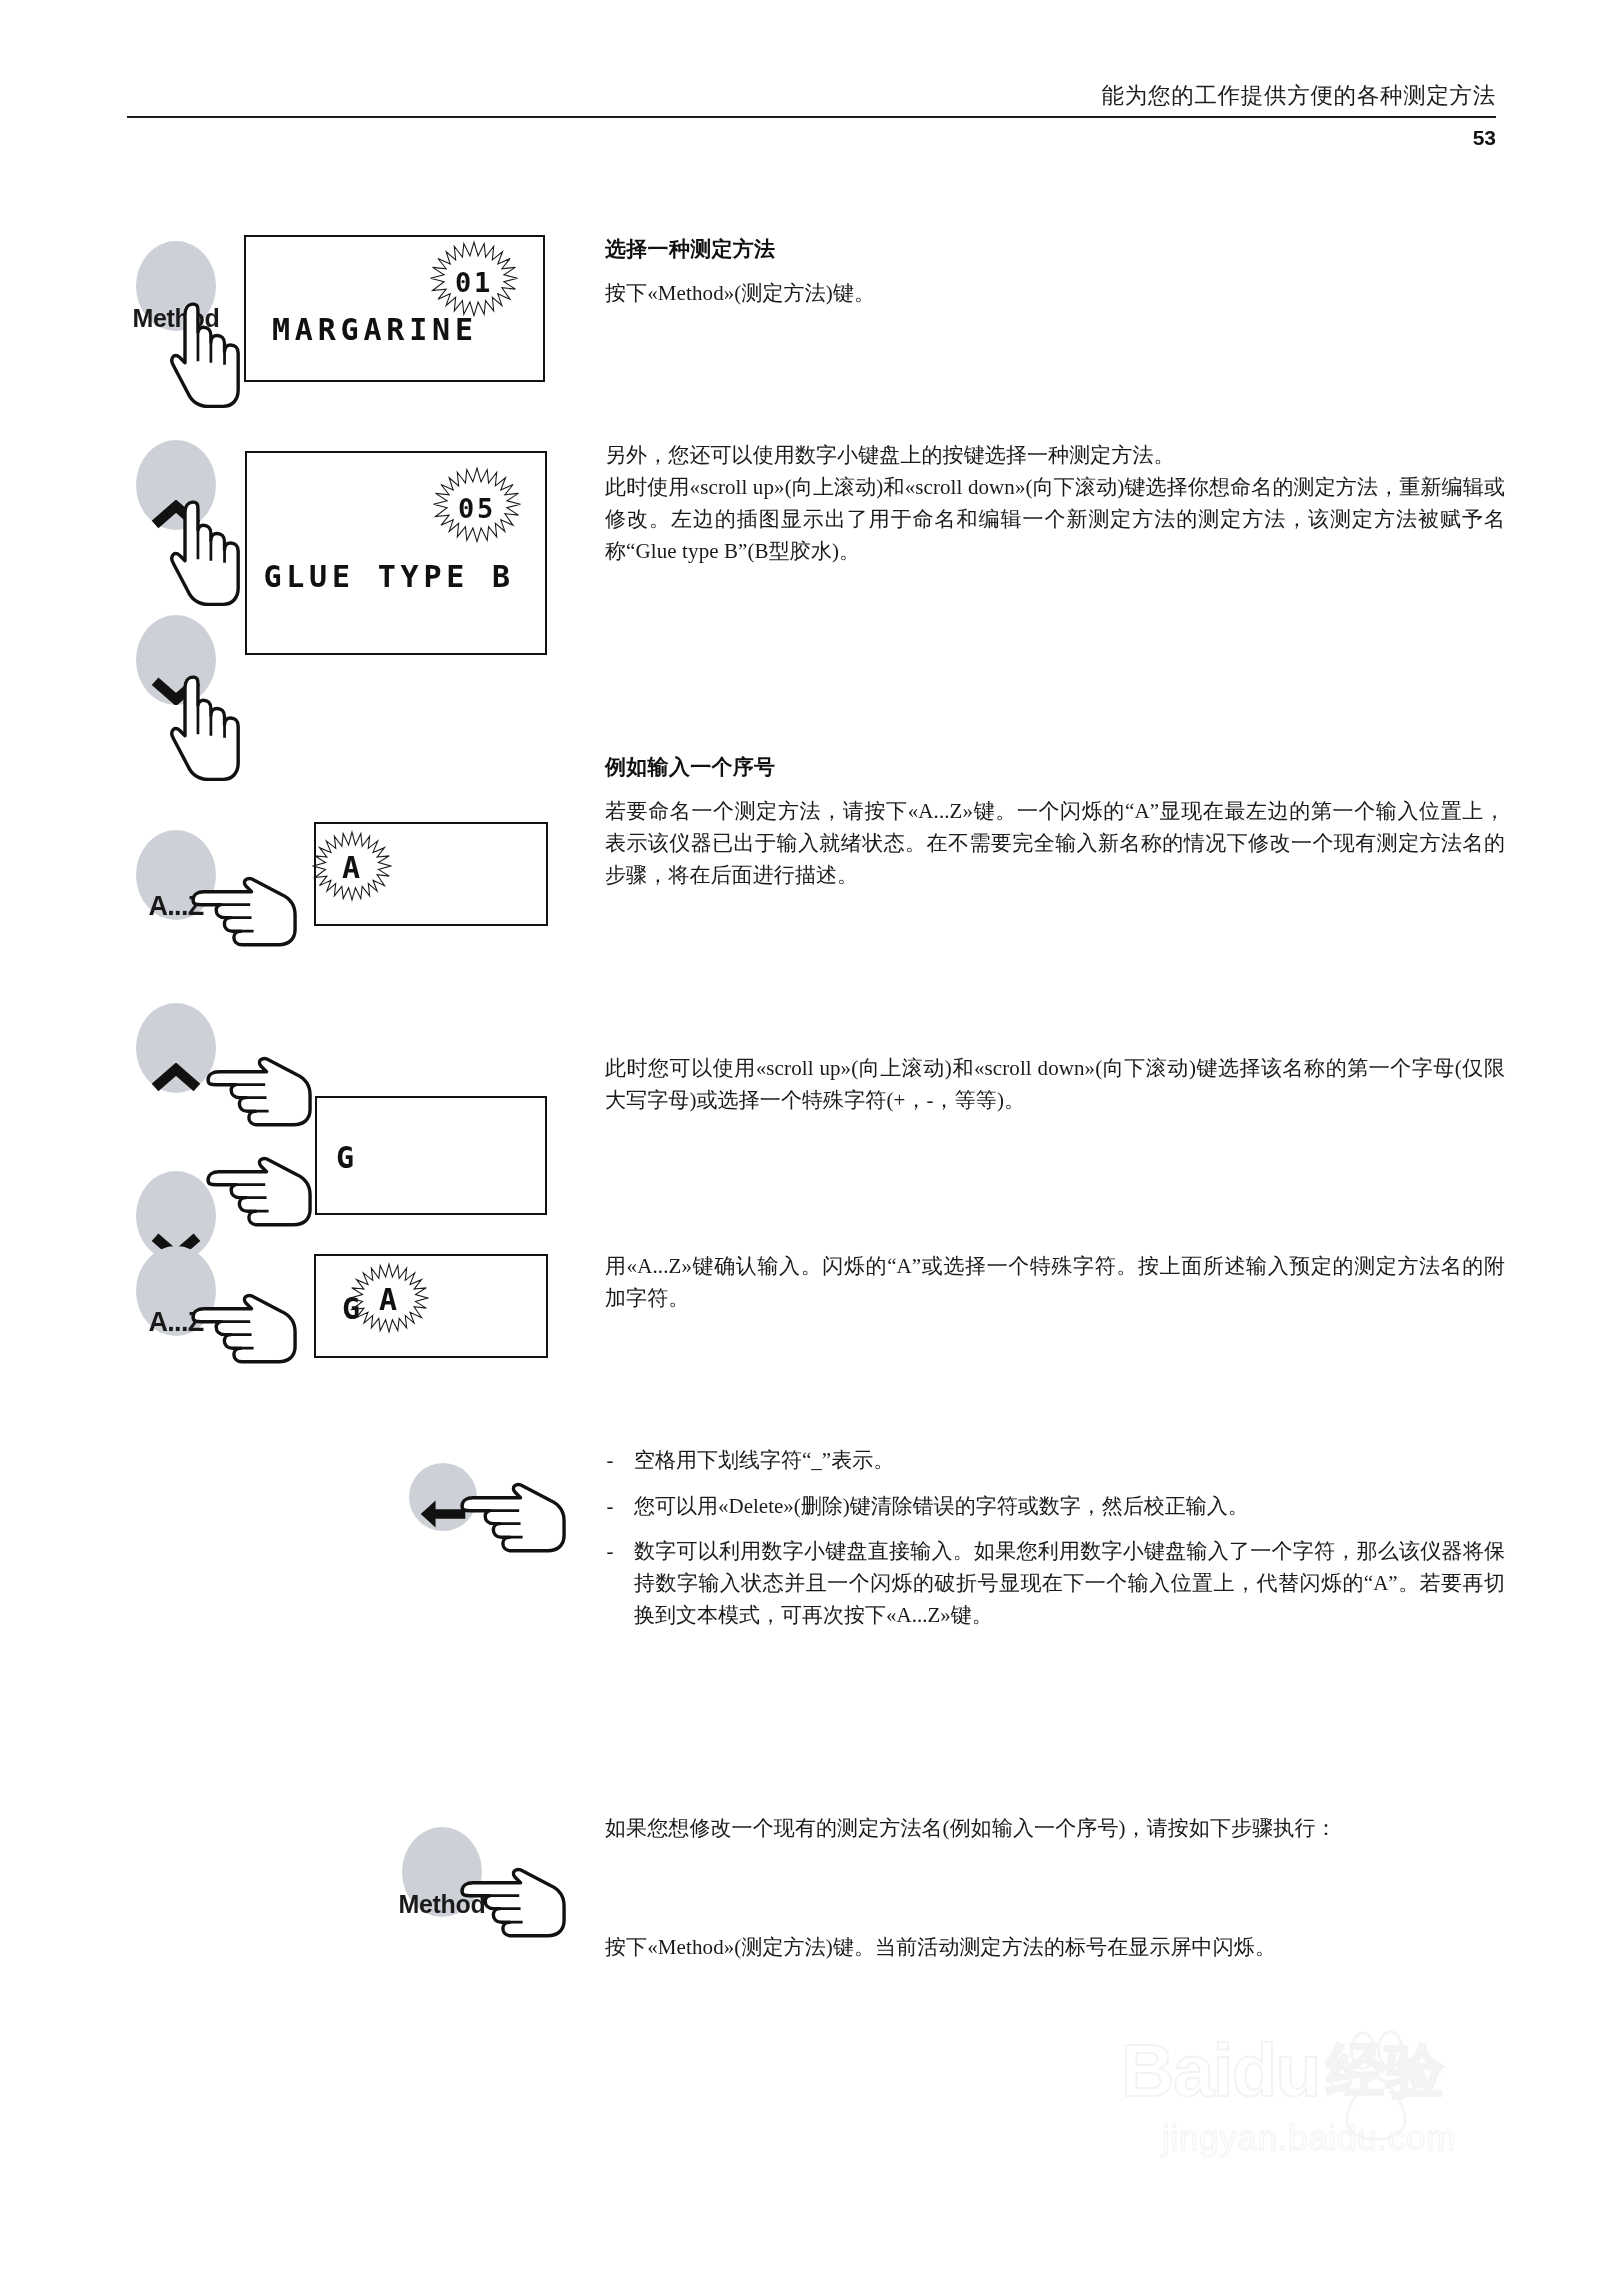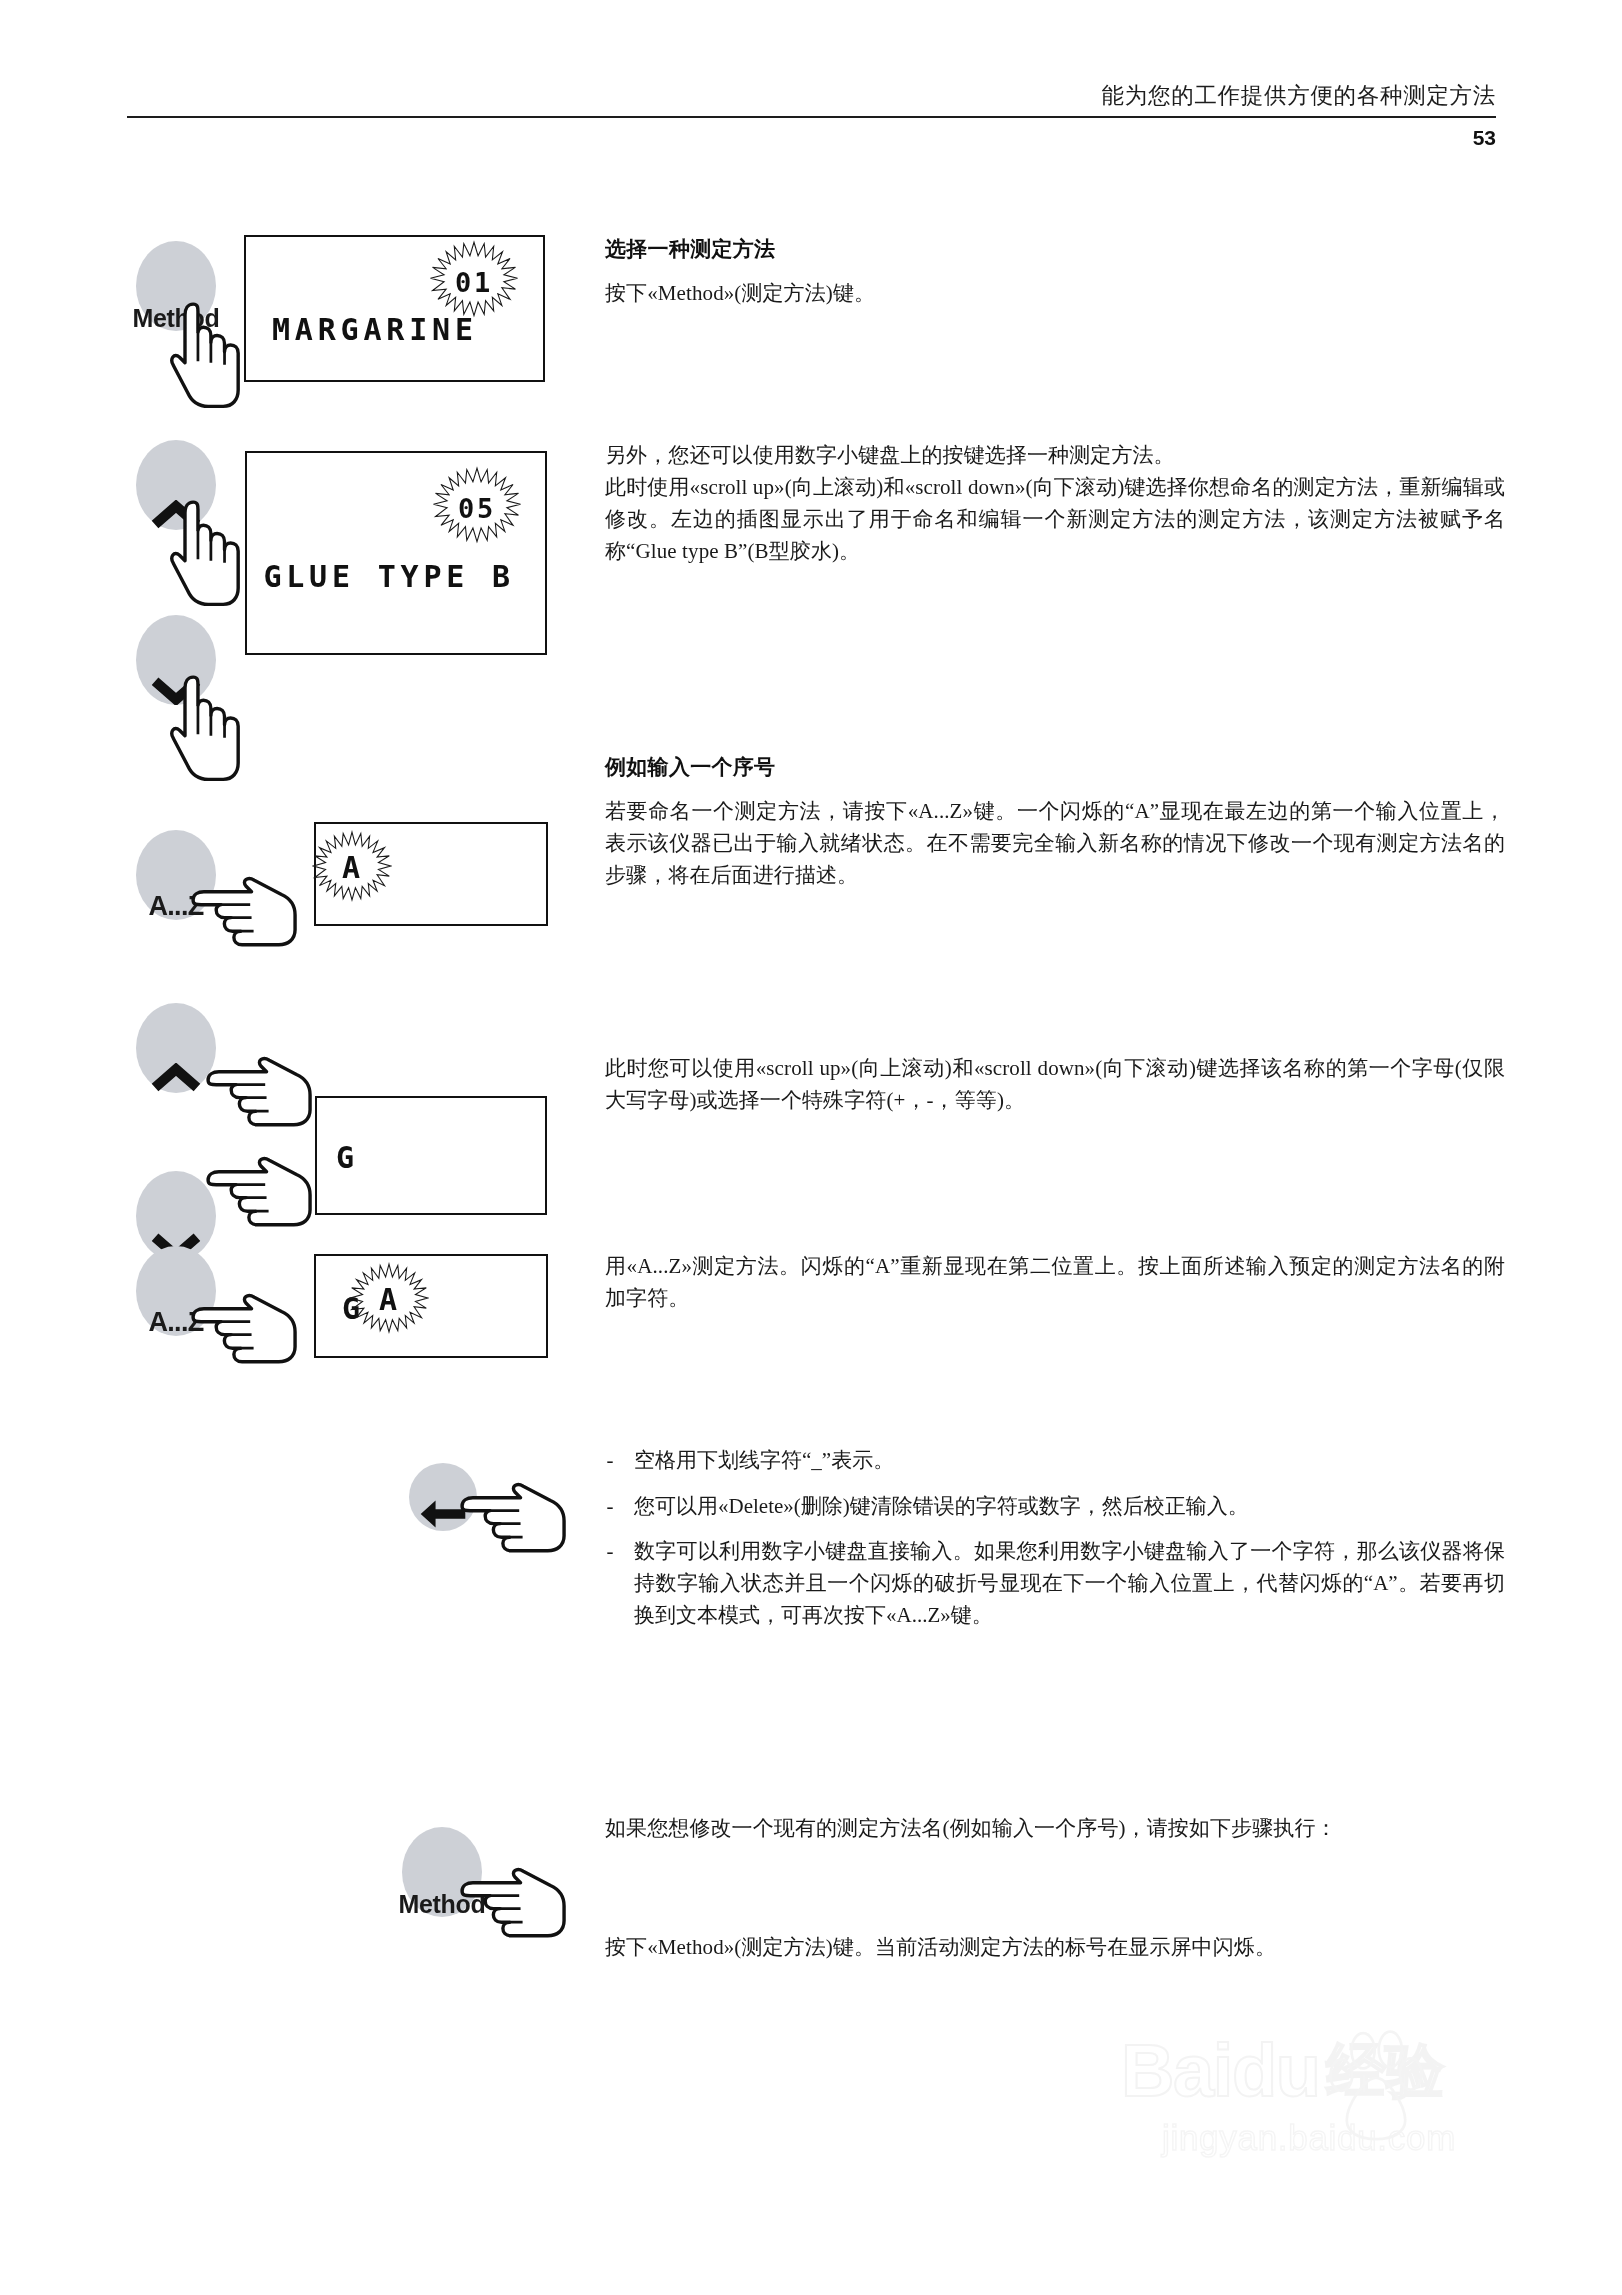--- a/index.html
+++ b/index.html
@@ -332,21 +332,21 @@
   <span class="lcd-text lcd-main" style="left:26px; top:35px;">G</span>
   <span class="flash" style="left:63px; top:26px;">
     <svg class="burst" width="80" height="76" viewBox="0 0 118 112">
       <path d="M59 3 L64 22 L72 5 L74 24 L85 9 L83 27 L97 16 L90 33 L107 26 L96 40 L114 38 L98 48 L116 53 L98 58 L114 68 L96 66 L107 82 L90 74 L96 90 L83 79 L85 97 L74 83 L72 101 L64 85 L59 103 L54 85 L46 101 L44 83 L33 97 L35 79 L22 90 L28 74 L11 82 L22 68 L4 70 L20 58 L2 53 L20 48 L4 38 L22 40 L11 26 L28 33 L21 16 L35 27 L33 9 L44 24 L46 5 L54 22 Z"></path>
     </svg>
     <span class="flashval" style="font-size:30px; letter-spacing:1.4px;">A</span>
   </span>
 </div>
 
 <div class="textcol" style="top:1251px;">
-  <p class="para last">用«A...Z»测定方法。闪烁的“A”重新显现在第二位置上。按上面所述输入预定的测定方法名的附加字符。</p>
+  <p class="para last">用«A...Z»键确认输入。闪烁的“A”或选择一个特殊字符。按上面所述输入预定的测定方法名的附加字符。</p>
 </div>
 
 <div class="key key-round" style="left:409px; top:1463px;">
   <svg class="larrow" viewBox="0 0 74 50">
     <path d="M4 25 L26 5 L26 18 L70 18 L70 32 L26 32 L26 45 Z"></path>
   </svg>
 </div>
 <div class="hand hand-right" style="left:458px; top:1476px;">
   <svg viewBox="0 0 175 120">
     <path d="M6 44 C6 36 13 32 22 32 L92 32 L84 24 C77 16 86 9 96 15 L136 36 C147 41 156 51 156 66 L156 88 C156 102 146 110 132 110 L78 110 C70 110 66 105 66 99 C66 94 70 90 76 90 L64 90 C56 90 52 85 52 79 C52 74 56 70 62 70 L52 70 C44 70 40 65 40 59 C40 55 43 52 47 51 L22 51 C13 51 6 52 6 44 Z" fill="#ffffff" stroke="#111" stroke-width="5" stroke-linejoin="round"></path>

